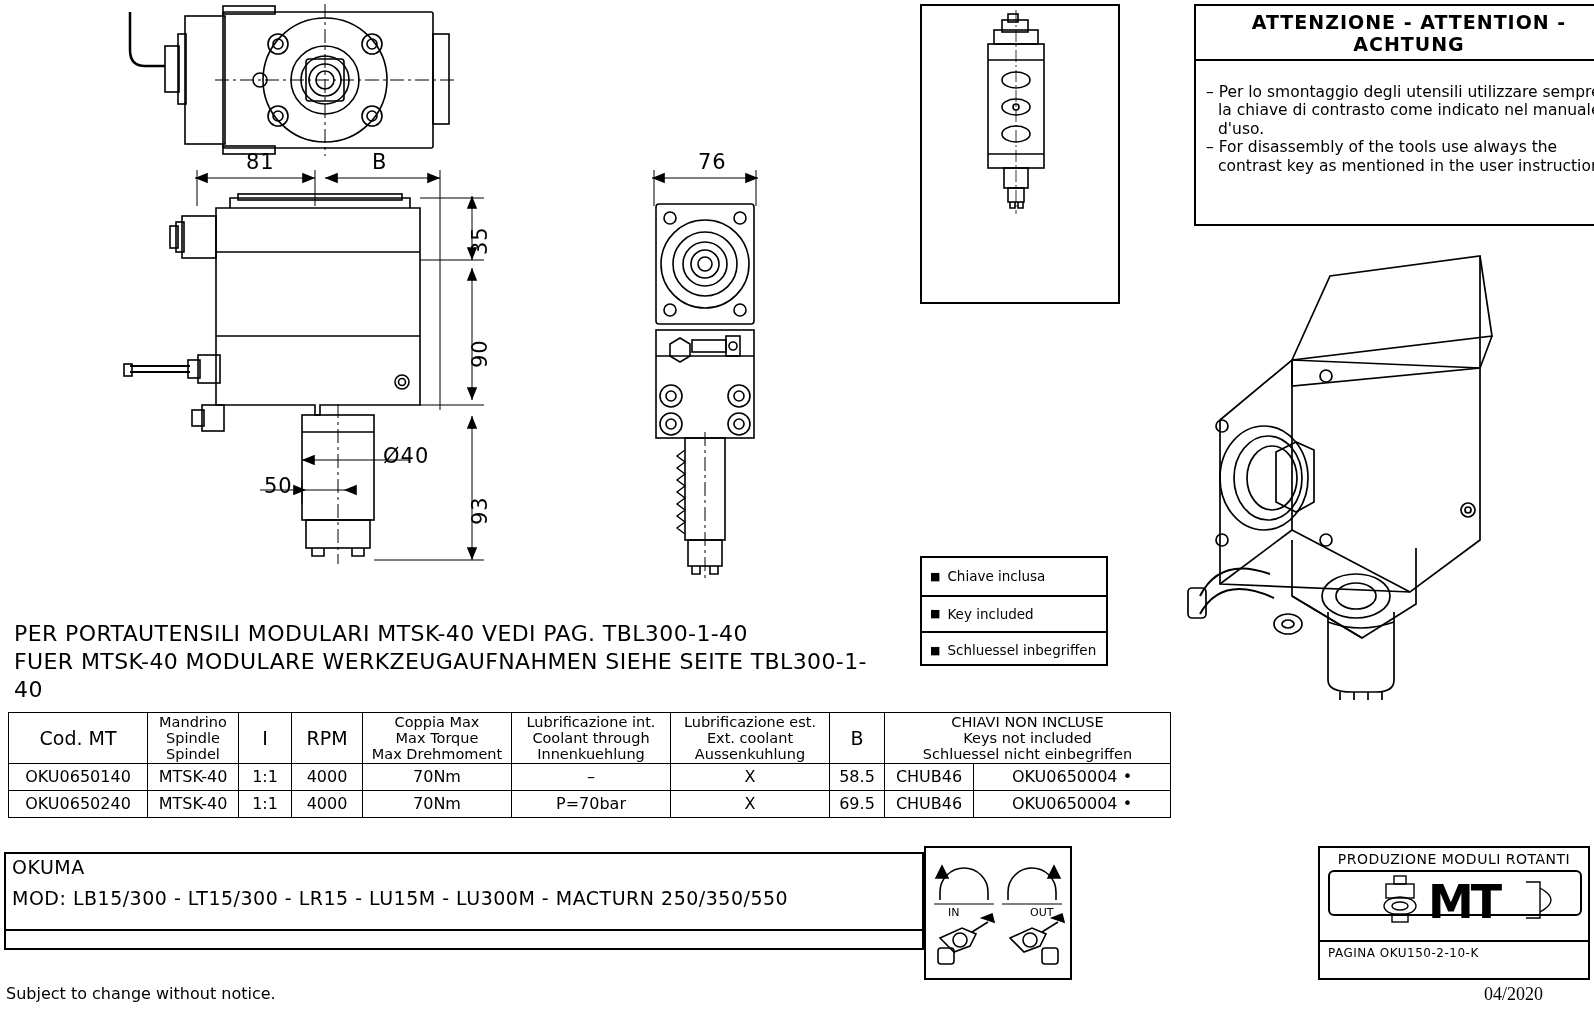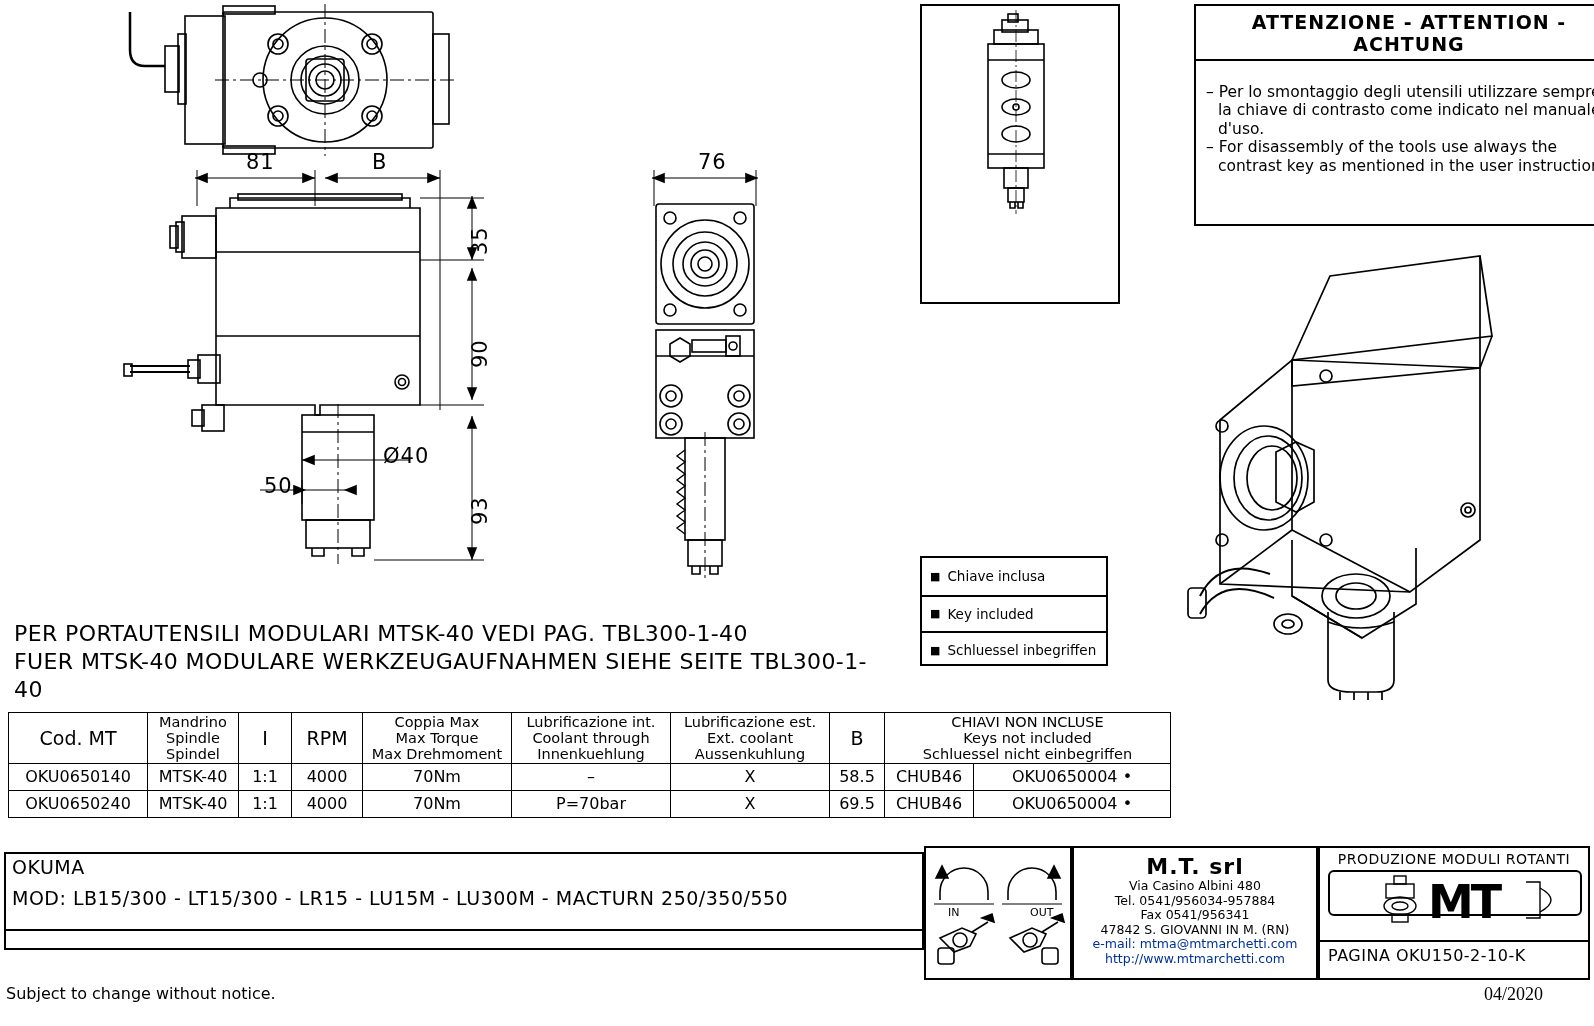--- a/index.html
+++ b/index.html
@@ -97,21 +97,21 @@
   .tb-row1 { height: 28px; font-size: 19px; padding: 2px 0 0 6px; letter-spacing: .5px;}
   .tb-row2 { height: 34px; font-size: 19px; padding: 3px 0 8px 6px; letter-spacing: .5px;}
   .tb-row3 { font-size: 16.5px; line-height: 21.5px; padding: 3px 0 0 6px; letter-spacing: .3px;}
   .tb-mid { left: 920px; top: 0; width: 148px; height: 134px; }
   .tb-mt { left: 1068px; top: 0; width: 246px; height: 134px; }
   .tb-right { left: 1314px; top: 0; width: 272px; height: 134px; }
   .mt-title { font-size: 22px; font-weight: bold; text-align: center; padding-top: 6px; letter-spacing: 1px;}
   .mt-lines { font-size: 12.5px; line-height: 14.5px; text-align: center; }
   .mt-lines .blue { color: #00309e; }
   .prod-title { font-size: 14px; text-align: center; letter-spacing: .5px; padding-top: 3px; }
-  .page-line { font-size: 16px; padding-left: 6px; letter-spacing: .5px;}
+  .page-line { font-size: 12px; padding-left: 6px; letter-spacing: .5px;}
   .subject {
     left: 6px; top: 984px; font-size: 16px;
   }
   .datetxt { left: 1484px; top: 984px; font-size: 18px; font-family: Liberation Serif, serif; }
 
   svg { display: block; }
 </style>
 </head>
 <body>
 
@@ -461,31 +461,20 @@
           <circle cx="104" cy="92" r="7"></circle>
           <line x1="116" y1="84" x2="132" y2="74"></line>
           <path d="M126 70 l10 -4 l2 8 z" fill="#000"></path>
           <rect x="116" y="100" width="16" height="16" rx="3"></rect>
         </g>
         <text x="22" y="68" font-size="11" font-family="DejaVu Sans">IN</text>
         <text x="104" y="68" font-size="11" font-family="DejaVu Sans">OUT</text>
       </svg>
     </div>
 
-    <div class="abs box tb-mt">
-      <div class="mt-title">M.T. srl</div>
-      <div class="mt-lines">
-        <div>Via Casino Albini 480</div>
-        <div>Tel. 0541/956034-957884</div>
-        <div>Fax 0541/956341</div>
-        <div>47842 S. GIOVANNI IN M. (RN)</div>
-        <div class="blue">e-mail: mtma@mtmarchetti.com</div>
-        <div class="blue">http://www.mtmarchetti.com</div>
-      </div>
-    </div>
 
     <div class="abs box tb-right">
       <div class="prod-title">PRODUZIONE MODULI ROTANTI</div>
       <div class="abs" style="left:8px; top:22px; width:254px; height:46px; border:2px solid #000; border-radius:6px; box-sizing:border-box;padding-left:44px;">
         <svg width="250" height="58">
           <g fill="none" stroke="#000" stroke-width="1.4">
             <rect x="12" y="12" width="28" height="14"></rect>
             <ellipse cx="26" cy="34" rx="16" ry="9"></ellipse>
             <ellipse cx="26" cy="34" rx="8" ry="4"></ellipse>
             <rect x="18" y="42" width="16" height="8"></rect>

